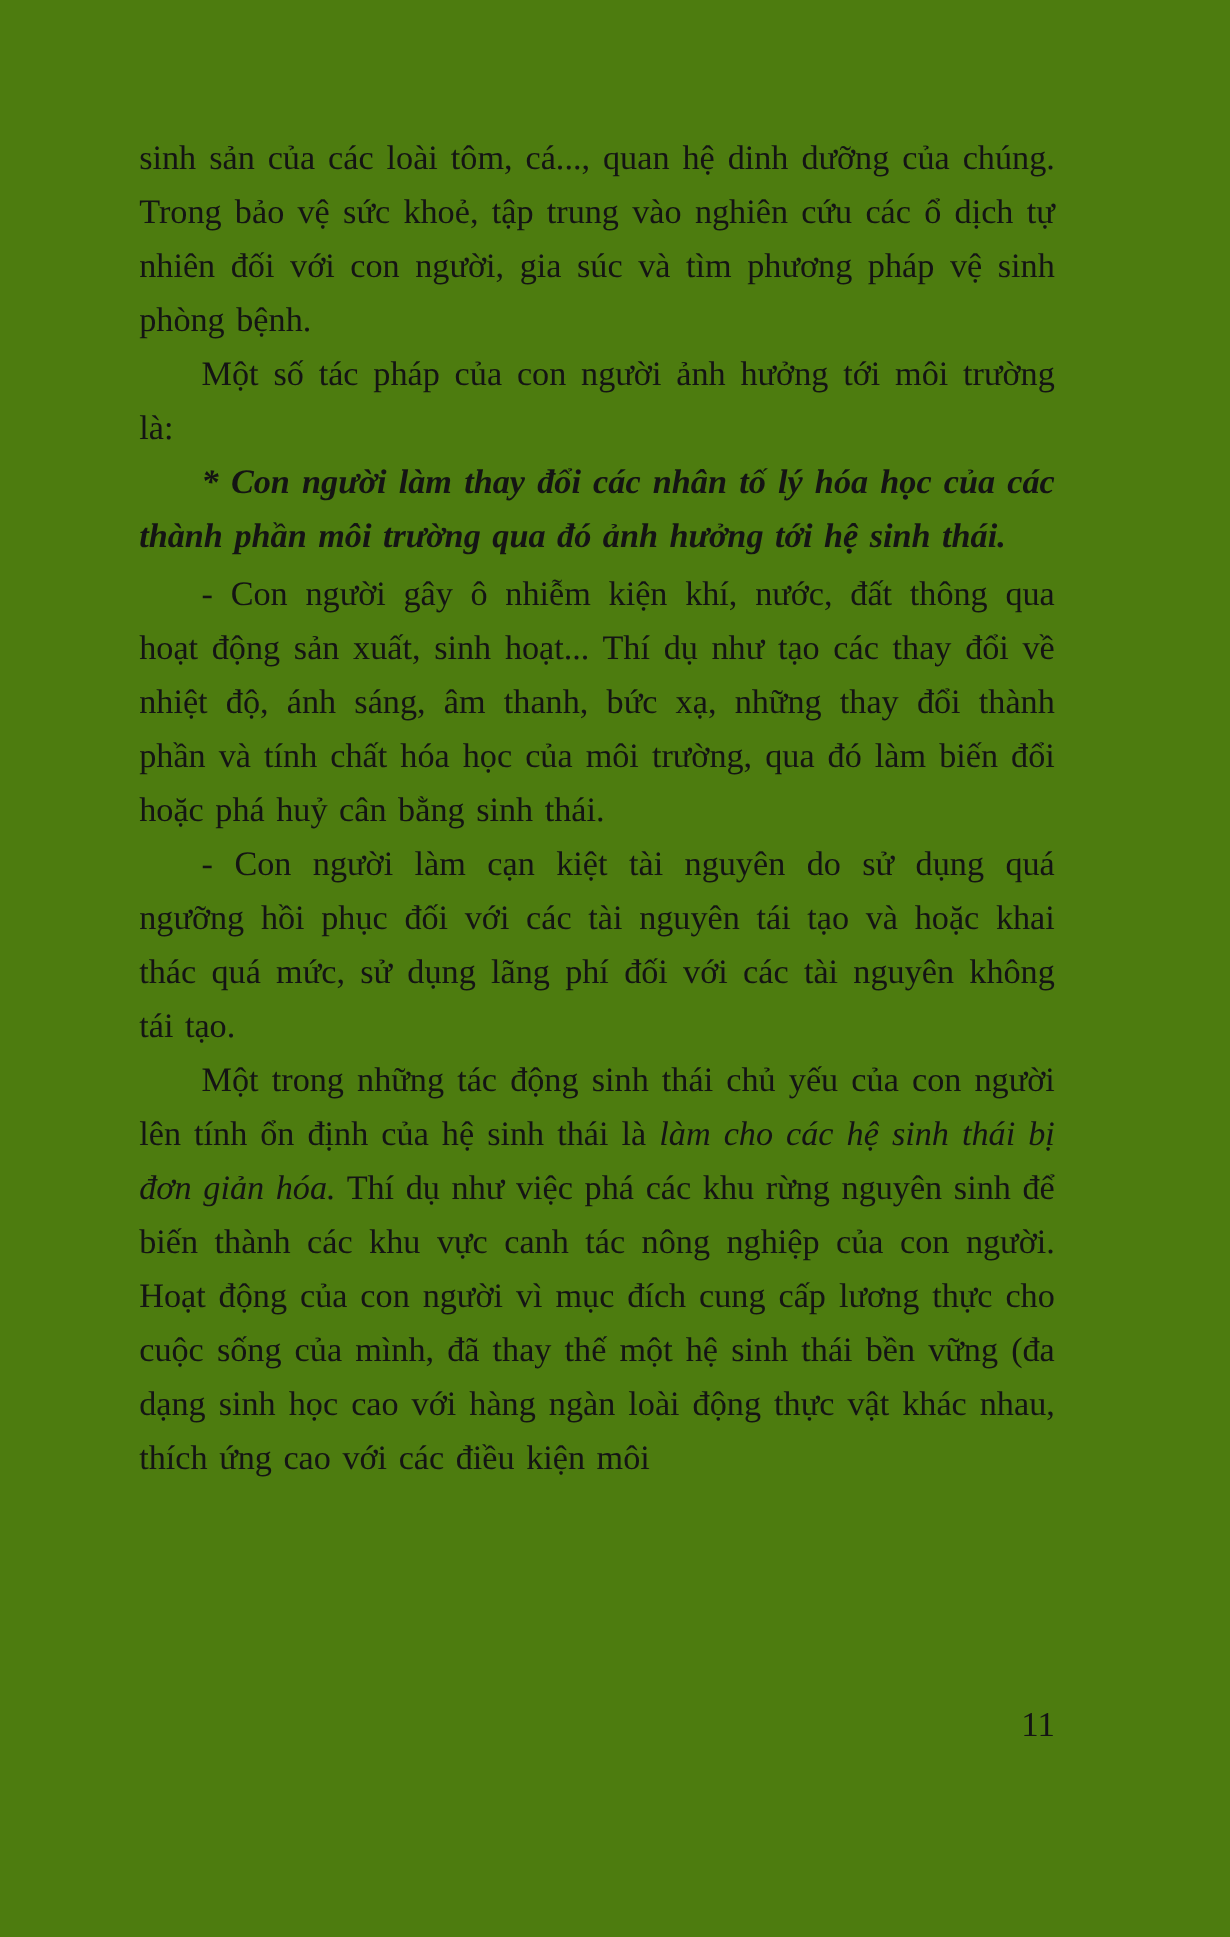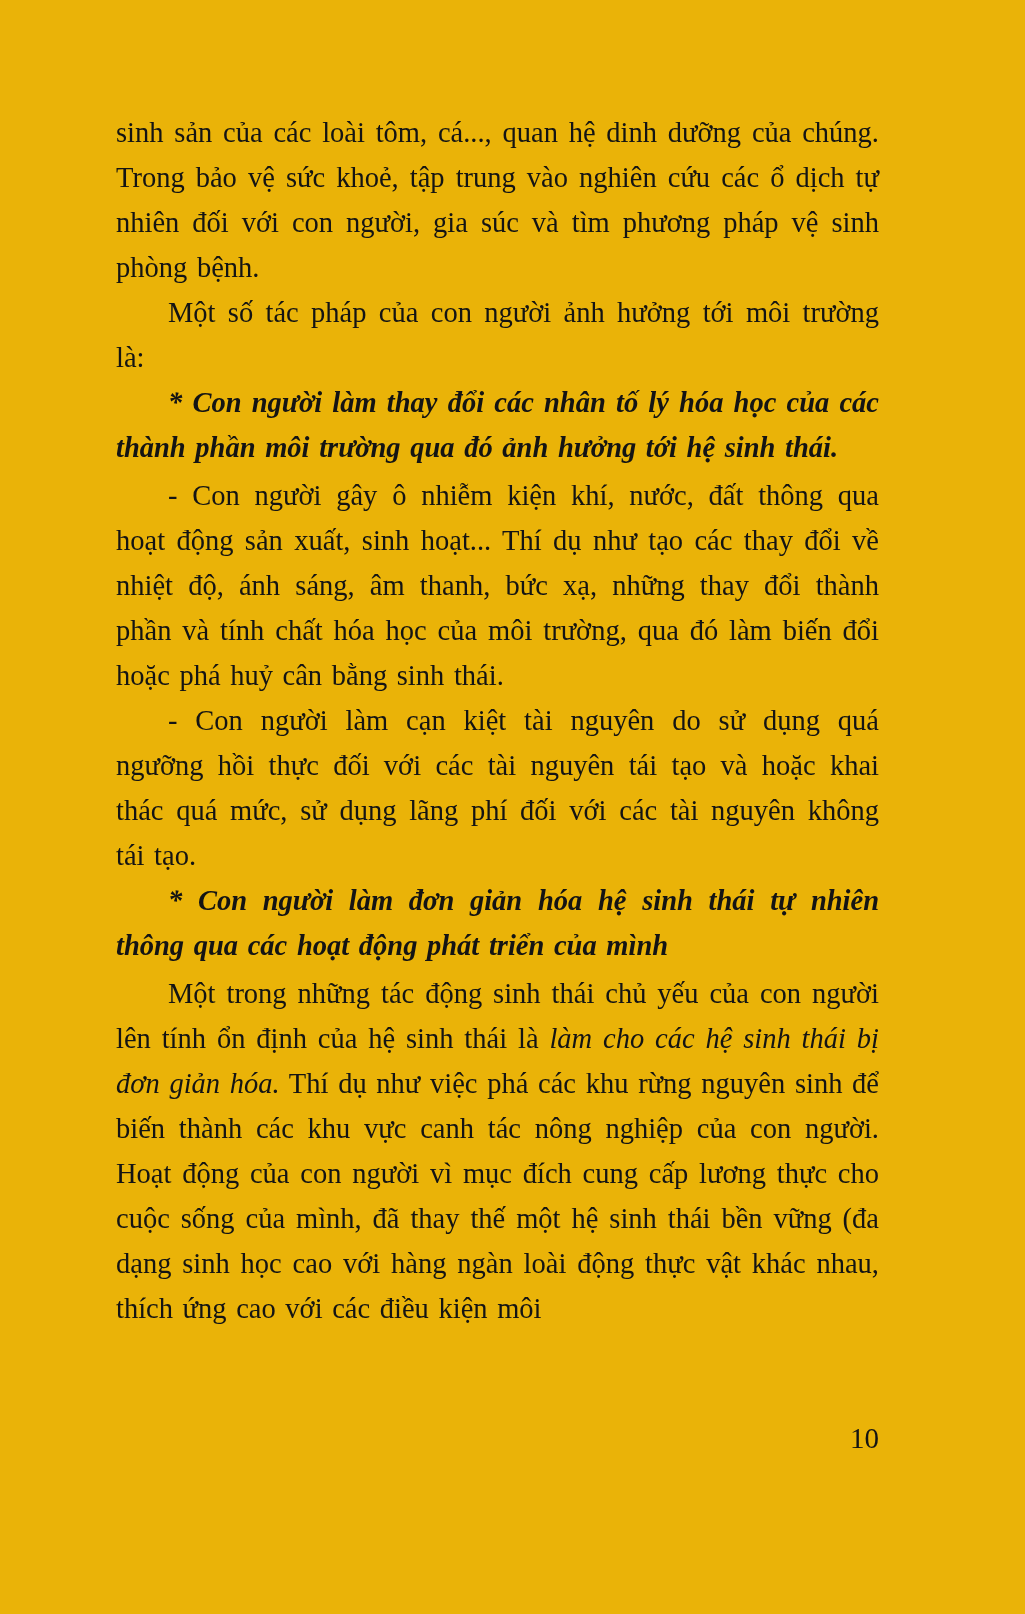--- a/index.html
+++ b/index.html
@@ -9,21 +9,21 @@
     height: 1614px;
     position: relative;
     overflow: hidden;
     font-family: "Liberation Serif", serif;
     color: #141414;
   }
   .page {
     position: absolute;
     inset: 0;
     padding: 110px 146px 0 116px;
-    background: #eab308;
+    background: #4d7c0f;
   }
   .para {
     font-size: 28.5px;
     line-height: 45px;
     text-align: justify;
     text-indent: 52px;
     word-spacing: 2.5px;
   }
   .para.no-indent { text-indent: 0; }
   .heading {
@@ -46,21 +46,20 @@
 <div class="page">
   <div>
     <p class="para no-indent">sinh sản của các loài tôm, cá..., quan hệ dinh dưỡng của chúng. Trong bảo vệ sức khoẻ, tập trung vào nghiên cứu các ổ dịch tự nhiên đối với con người, gia súc và tìm phương pháp vệ sinh phòng bệnh.</p>
 
     <p class="para">Một số tác pháp của con người ảnh hưởng tới môi trường là:</p>
 
     <p class="para heading">* Con người làm thay đổi các nhân tố lý hóa học của các thành phần môi trường qua đó ảnh hưởng tới hệ sinh thái.</p>
 
     <p class="para">- Con người gây ô nhiễm kiện khí, nước, đất thông qua hoạt động sản xuất, sinh hoạt... Thí dụ như tạo các thay đổi về nhiệt độ, ánh sáng, âm thanh, bức xạ, những thay đổi thành phần và tính chất hóa học của môi trường, qua đó làm biến đổi hoặc phá huỷ cân bằng sinh thái.</p>
 
-    <p class="para">- Con người làm cạn kiệt tài nguyên do sử dụng quá ngưỡng hồi thực đối với các tài nguyên tái tạo và hoặc khai thác quá mức, sử dụng lãng phí đối với các tài nguyên không tái tạo.</p>
+    <p class="para">- Con người làm cạn kiệt tài nguyên do sử dụng quá ngưỡng hồi phục đối với các tài nguyên tái tạo và hoặc khai thác quá mức, sử dụng lãng phí đối với các tài nguyên không tái tạo.</p>
 
-    <p class="para heading">* Con người làm đơn giản hóa hệ sinh thái tự nhiên thông qua các hoạt động phát triển của mình</p>
 
     <p class="para"><span>Một trong những tác động sinh thái chủ yếu của con người lên tính ổn định của hệ sinh thái là </span><span class="italic">làm cho các hệ sinh thái bị đơn giản hóa.</span><span> Thí dụ như việc phá các khu rừng nguyên sinh để biến thành các khu vực canh tác nông nghiệp của con người. Hoạt động của con người vì mục đích cung cấp lương thực cho cuộc sống của mình, đã thay thế một hệ sinh thái bền vững (đa dạng sinh học cao với hàng ngàn loài động thực vật khác nhau, thích ứng cao với các điều kiện môi</span></p>
   </div>
 
-  <div class="page-number">10</div>
+  <div class="page-number">11</div>
 </div>
 
 </body></html>

